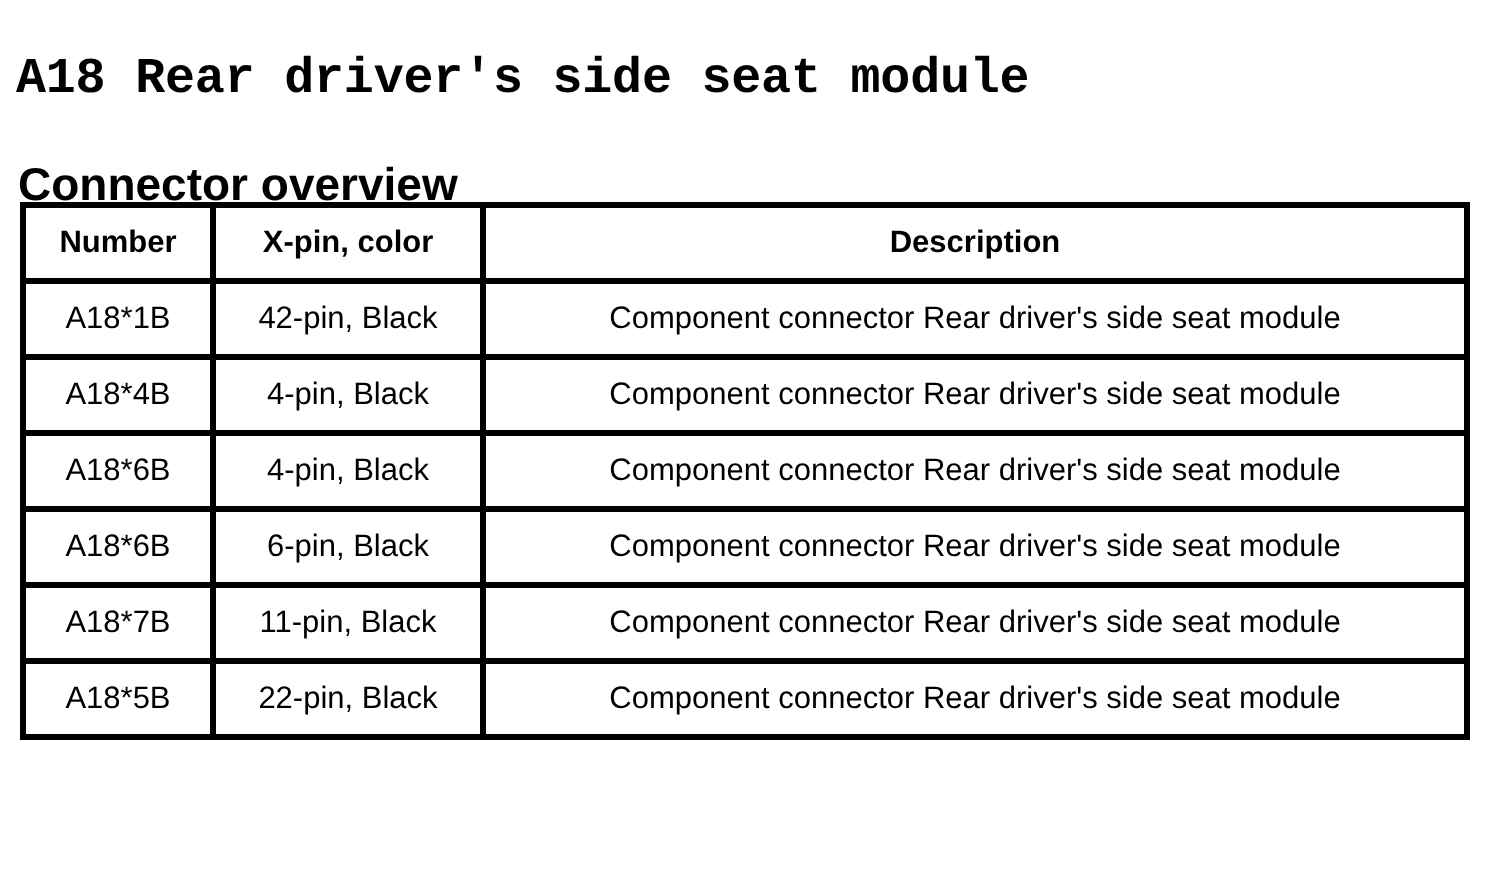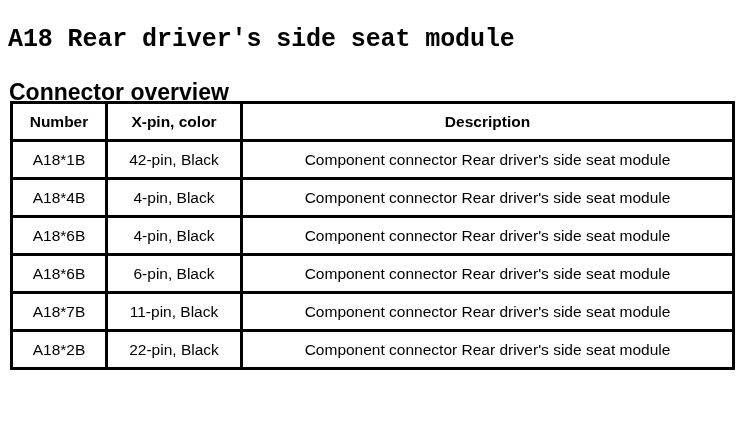--- a/index.html
+++ b/index.html
@@ -115,20 +115,20 @@
         <td class="cell-number">A18*6B</td>
         <td class="cell-xpin">6-pin, Black</td>
         <td class="cell-desc">Component connector Rear driver's side seat module</td>
       </tr>
       <tr>
         <td class="cell-number">A18*7B</td>
         <td class="cell-xpin">11-pin, Black</td>
         <td class="cell-desc">Component connector Rear driver's side seat module</td>
       </tr>
       <tr>
-        <td class="cell-number">A18*2B</td>
+        <td class="cell-number">A18*5B</td>
         <td class="cell-xpin">22-pin, Black</td>
         <td class="cell-desc">Component connector Rear driver's side seat module</td>
       </tr>
     </tbody>
   </table>
 
 </div>
 
 </body></html>

